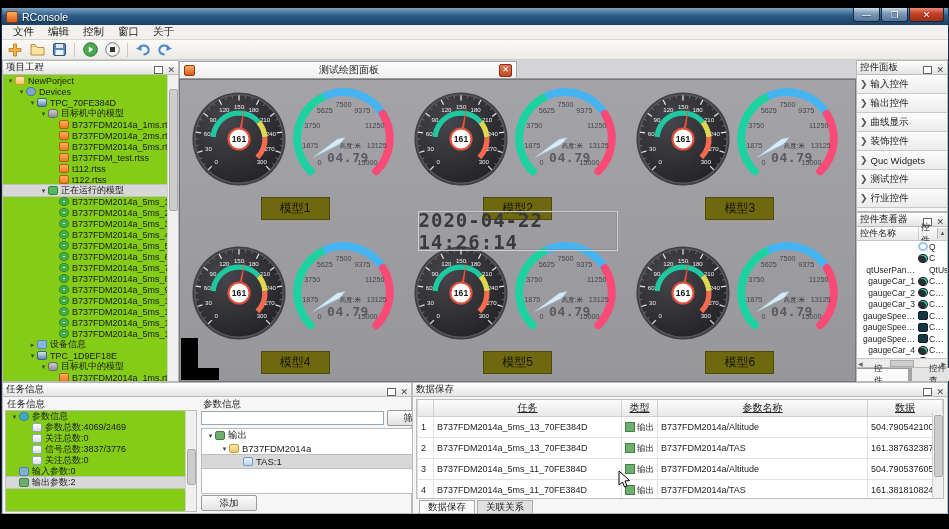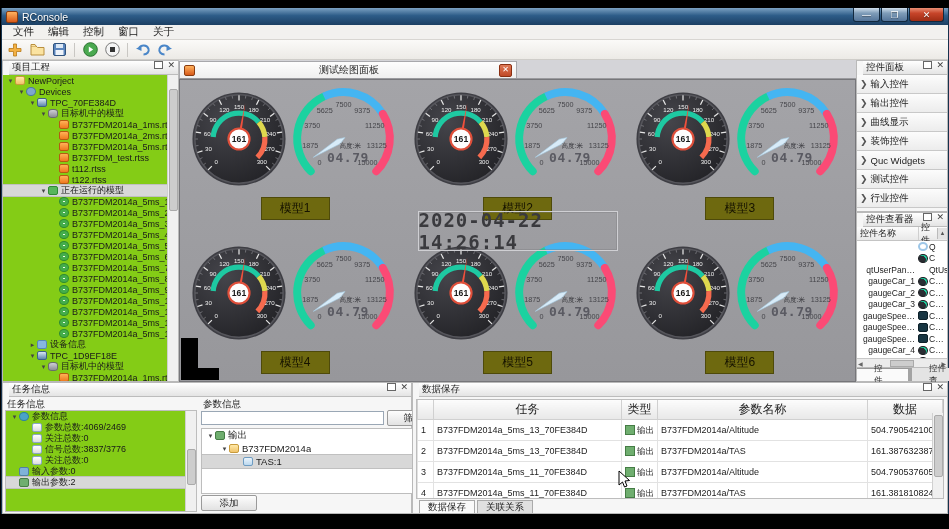--- a/index.html
+++ b/index.html
@@ -23,21 +23,21 @@
   .menubar{height:14px;background:#f2f1ef;border-bottom:1px solid #d8d6d2;display:flex;align-items:center;padding:0 4px;flex:none;}
   .menu-item{font-size:10.5px;color:#222;padding:0 7px;}
   .toolbar{height:19px;background:linear-gradient(#fbfaf8,#eceae6);border-bottom:1px solid #cfcdc9;display:flex;align-items:center;padding:0 4px;gap:4px;flex:none;}
   .tbtn{width:18px;height:16px;display:flex;align-items:center;justify-content:center;}
   .tsep{width:1px;height:14px;background:#c9c7c3;margin:0 2px;}
 
   
   .mainrow{flex:none;height:322px;display:flex;}
   .dock{background:#f6f6f6;border:1px solid #b9b9b9;display:flex;flex-direction:column;box-sizing:border-box;}
   .dockhead{height:13px;flex:none;background:linear-gradient(#ffffff,#e4e4e4);border-bottom:1px solid #bcbcbc;
-            display:flex;align-items:flex-start;font-size:9.5px;color:#222;padding:0 3px;margin-left:6px;}
+            display:flex;align-items:flex-end;font-size:9.5px;color:#222;padding:0 3px;}
   .dockbtns{margin-left:auto;display:flex;align-items:center;gap:4px;}
   .fbtn{width:7px;height:6px;border:1px solid #666;background:#fff;display:inline-block;}
   .xbtn{font-size:9px;color:#444;line-height:8px;}
 
   
   #project-dock{width:177px;flex:none;}
   .treebox{position:relative;flex:1;background:#84cc16;overflow:hidden;}
   .trow{display:flex;align-items:center;height:11px;font-size:9px;color:#1a1a1a;white-space:nowrap;}
   .trow.sel{background:#d8d8d8;outline:1px solid #c0c0c0;}
   .tw{width:9px;flex:none;font-size:7px;color:#444;text-align:center;}
@@ -122,21 +122,21 @@
         font-size:9.5px;display:flex;align-items:center;justify-content:center;color:#222;}
   .paramtree{flex:1;border:1px solid #bdbdbd;background:#fff;overflow:hidden;min-height:0;}
   .paramtree .trow{height:13px;font-size:9.5px;}
   .addrow{height:18px;flex:none;display:flex;align-items:center;}
   .addbtn{width:56px;height:16px;box-sizing:border-box;background:linear-gradient(#fdfdfd,#e2e2e2);border:1px solid #9a9a9a;border-radius:2px;
         font-size:9.5px;display:flex;align-items:center;justify-content:center;color:#222;}
 
   #data-dock{flex:1;min-width:0;}
   .tablewrap{flex:1;position:relative;background:#fff;margin:2px 3px 0 3px;border:1px solid #bdbdbd;overflow:hidden;display:flex;flex-direction:column;}
   .dtable{width:100%;border-collapse:collapse;table-layout:fixed;}
-  .dtable th{height:13px;background:linear-gradient(#fcfcfc,#e8e8e8);border:1px solid #d0d0d0;border-top:none;font-weight:normal;font-size:12px;color:#222;}
+  .dtable th{height:13px;background:linear-gradient(#fcfcfc,#e8e8e8);border:1px solid #d0d0d0;border-top:none;font-weight:normal;font-size:10px;color:#222;text-decoration:underline;}
   .dtable td{height:20px;border:1px solid #e2e2e2;font-size:9px;color:#222;padding:0 3px;overflow:hidden;white-space:nowrap;}
   .rownum{text-align:left;}
   .typecell{display:flex;align-items:center;gap:2px;}
   .typeicon{width:8px;height:8px;background:#6fae6f;border:1px solid #457c45;flex:none;}
   .vert{width:10px;line-height:9px;font-size:8.5px;word-break:break-all;}
   .dtabs{height:14px;flex:none;display:flex;align-items:flex-end;padding-left:6px;gap:2px;}
   .dtab{height:13px;box-sizing:border-box;padding:0 8px;display:flex;align-items:center;font-size:9.5px;color:#222;
         border:1px solid #aaa;border-bottom:none;background:#e0e0e0;}
   .dtab.active{background:#fafafa;}
 

